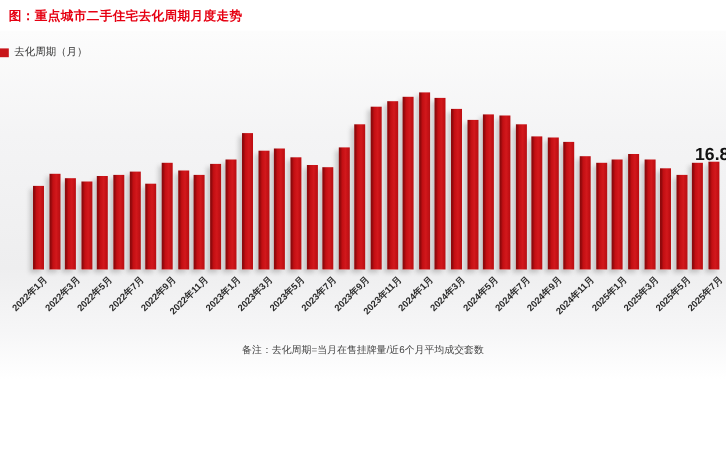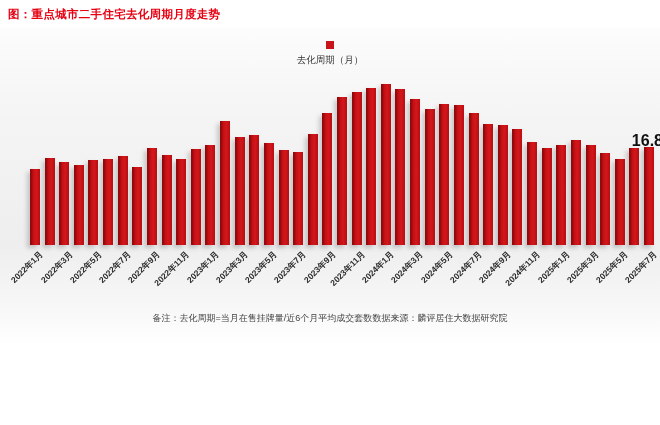--- a/index.html
+++ b/index.html
@@ -9,21 +9,21 @@
   }
   .page{position:relative;width:660px;height:425px;}
   .chart-title{
     position:absolute;left:8px;top:7px;
     font-size:11.5px;font-weight:bold;color:#e60012;letter-spacing:.3px;
   }
   .panel{
     position:absolute;left:0;top:28px;width:660px;height:317px;
     background:linear-gradient(180deg,#fcfcfc 0%,#f4f4f5 30%,#eeeeef 68%,#f6f6f7 86%,#ffffff 100%);
   }
-  .legend{display:flex;align-items:center;justify-content:flex-start;gap:5px;padding-top:13px;flex-direction:column;}
+  .legend{display:flex;align-items:center;justify-content:flex-start;gap:5px;padding-top:13px;}
   .swatch{width:8px;height:8px;background:#c8151a;display:inline-block;}
   .legend-label{font-size:9.5px;color:#333;}
   .plot{position:absolute;left:30px;right:6px;bottom:100px;height:176px;}
   .bar{
     position:absolute;bottom:0;width:10px;
     background:linear-gradient(90deg,#90090c 0%,#90090c 12%,#c30f13 32%,#d2181c 62%,#bd0d11 100%);
     box-shadow:-3px 3px 4px rgba(70,70,70,.25);
   }
   .xlabels{position:absolute;left:30px;right:6px;top:221px;height:62px;}
   .xl{position:absolute;width:0;height:0;}
@@ -167,17 +167,16 @@
           <span>2025年5月</span>
         </div>
         <div class="xl" style="left: 622px;">
           <span>2025年7月</span>
         </div>
       </div>
     <div class="callout" id="callout" style="left: 649px; top: 104px; transform: translateX(-55%);">16.8</div>
 
     <div class="notes">
       <span>备注：去化周期=当月在售挂牌量/近6个月平均成交套数</span>
-      <span>数据来源：麟评居住大数据研究院</span>
     </div>
   </div>
 
 </div>
 
 </body></html>

